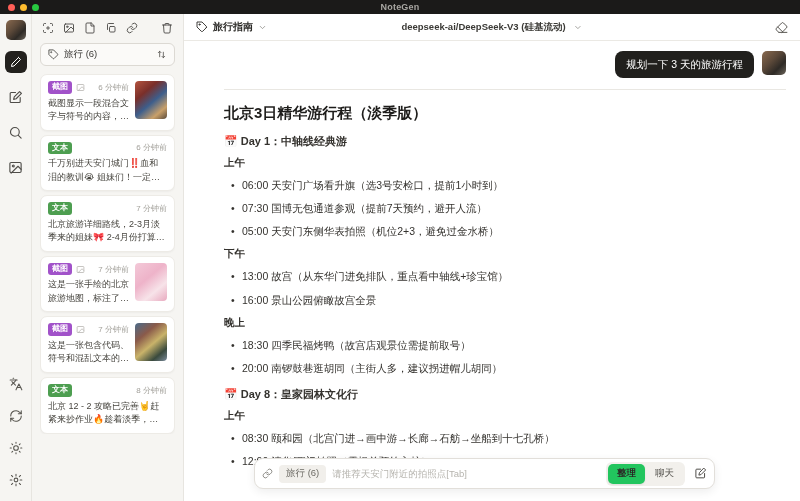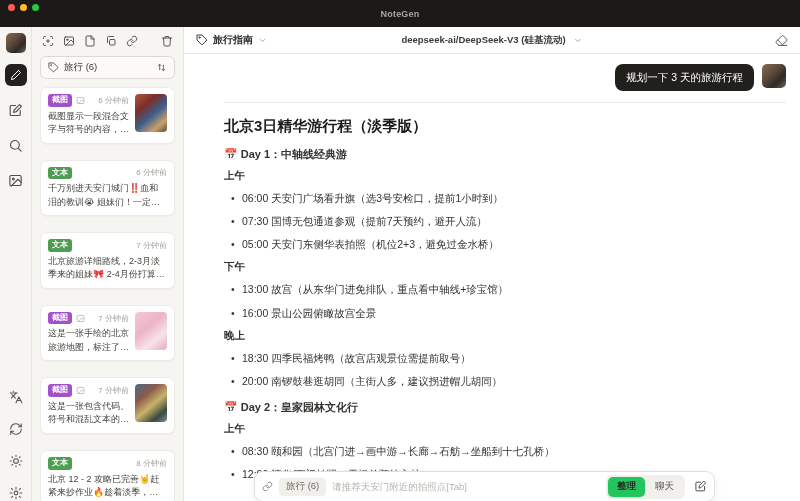--- a/index.html
+++ b/index.html
@@ -1,21 +1,21 @@
 <!DOCTYPE html>
 <html><head>
 <meta charset="utf-8">
 <style>
   * { margin:0; padding:0; box-sizing:border-box; }
   html,body { width:800px; height:501px; overflow:hidden; background:#fff;
     font-family:"Liberation Sans","DejaVu Sans",sans-serif; }
   svg { display:block; }
 
   
-  .titlebar { height:27px; background:#1b1a19; position:relative; display:flex; align-items:center; justify-content:center; }
+  .titlebar { height:14px; background:#1b1a19; position:relative; display:flex; align-items:center; justify-content:center; }
   .lights { position:absolute; left:8px; top:4px; display:flex; gap:5px; }
   .light { width:7px; height:7px; border-radius:50%; }
   .light.r{background:#ff5f57}.light.y{background:#febc2e}.light.g{background:#28c840}
   .app-title { font-size:9px; color:#a8a6a2; font-weight:700; letter-spacing:.2px; }
 
   .app { display:flex; height:487px; }
 
   
   .rail { width:32px; background:#f6f5f2; border-right:1px solid #e7e5e0; display:flex; flex-direction:column; align-items:center; padding:6px 0 10px; }
   .rail .avatar { width:20px; height:20px; border-radius:5px;
@@ -26,21 +26,21 @@
   .rail-btn.small { margin-top:10px; color:#57554f; }
 
   
   .listpanel { width:152px; background:#f6f5f2; border-right:1px solid #e7e5e0; display:flex; flex-direction:column; }
   .lp-toolbar { display:flex; align-items:center; gap:9px; padding:8px 10px 2px; color:#4a4845; }
   .lp-toolbar .tool { display:flex; }
   .lp-toolbar .trash { margin-left:auto; }
   .tag-filter { margin:7px 8px 0; height:23px; background:#fbfaf8; border:1px solid #dcd9d3; border-radius:6px; display:flex; align-items:center; padding:0 7px; gap:5px; color:#3d3b38; }
   .tag-filter .lbl { font-size:9.5px; color:#3d3b38; }
   .tag-filter .sort { margin-left:auto; color:#55534f; }
-  .cards { margin:8px; display:flex; flex-direction:column; gap:16px; overflow:hidden; }
+  .cards { margin:8px; display:flex; flex-direction:column; gap:4px; overflow:hidden; }
   .card { background:#fff; border:1px solid #edebe6; border-radius:7px; padding:6px 7px; box-shadow:0 1px 2px rgba(0,0,0,.04); display:flex; gap:6px; }
   .card-main { flex:1; min-width:0; }
   .card-head { display:flex; align-items:center; gap:4px; margin-bottom:3px; }
   .badge { font-size:8px; font-weight:700; color:#fff; border-radius:3px; padding:1px 4px 2px; line-height:1.2; }
   .badge.purple { background:#a152c9; }
   .badge.green  { background:#4d9e50; }
   .imgmark { color:#b4b2ad; display:flex; }
   .time { margin-left:auto; font-size:8px; color:#a3a19b; }
   .card-text { font-size:9px; color:#47453f; line-height:1.5; display:-webkit-box; -webkit-line-clamp:2; -webkit-box-orient:vertical; overflow:hidden; }
   .thumb { width:32px; height:38px; border-radius:4px; flex-shrink:0; }
@@ -373,21 +373,21 @@
         <div class="block label">上午</div>
         <div class="block bullet">06:00 天安门广场看升旗（选3号安检口，提前1小时到）</div>
         <div class="block bullet">07:30 国博无包通道参观（提前7天预约，避开人流）</div>
         <div class="block bullet">05:00 天安门东侧华表拍照（机位2+3，避免过金水桥）</div>
         <div class="block label">下午</div>
         <div class="block bullet">13:00 故宫（从东华门进免排队，重点看中轴线+珍宝馆）</div>
         <div class="block bullet">16:00 景山公园俯瞰故宫全景</div>
         <div class="block label">晚上</div>
         <div class="block bullet">18:30 四季民福烤鸭（故宫店观景位需提前取号）</div>
         <div class="block bullet">20:00 南锣鼓巷逛胡同（主街人多，建议拐进帽儿胡同）</div>
-        <div class="block day">📅 Day 2：皇家园林文化行</div>
+        <div class="block day">📅 Day 8：皇家园林文化行</div>
         <div class="block label">上午</div>
         <div class="block bullet">08:30 颐和园（北宫门进→画中游→长廊→石舫→坐船到十七孔桥）</div>
         <div class="block bullet">12:00 清华/西门拍照（需提前预约入校）</div>
 
       </div>
     </div>
 
     <div class="input-bar">
       <span class="linkic">
           <svg width="11" height="11" viewBox="0 0 24 24" fill="none" stroke="currentColor" stroke-width="1.8" stroke-linecap="round" stroke-linejoin="round">

